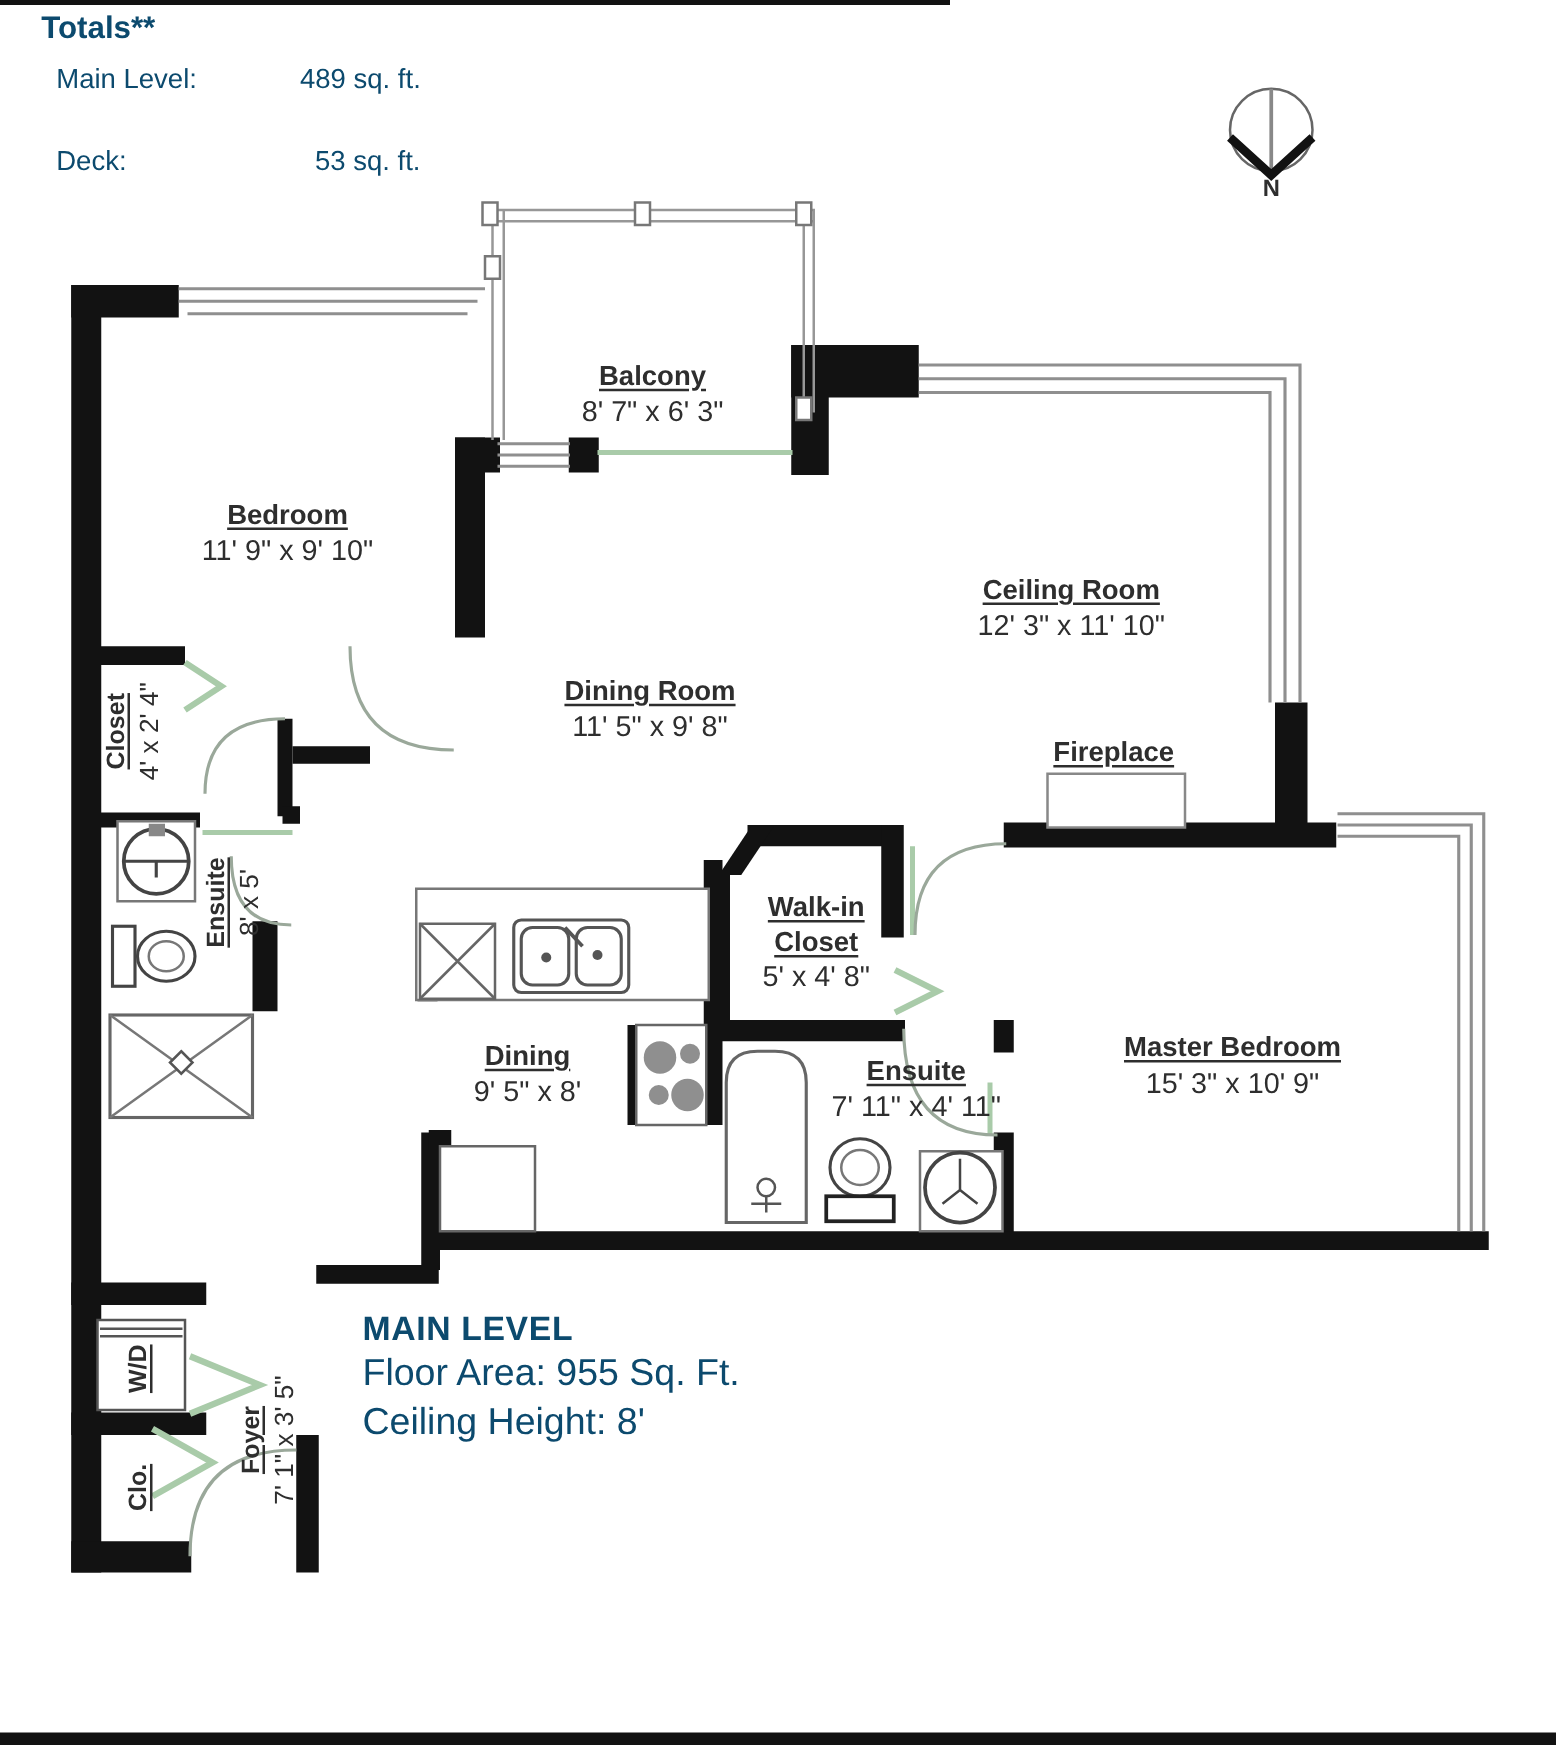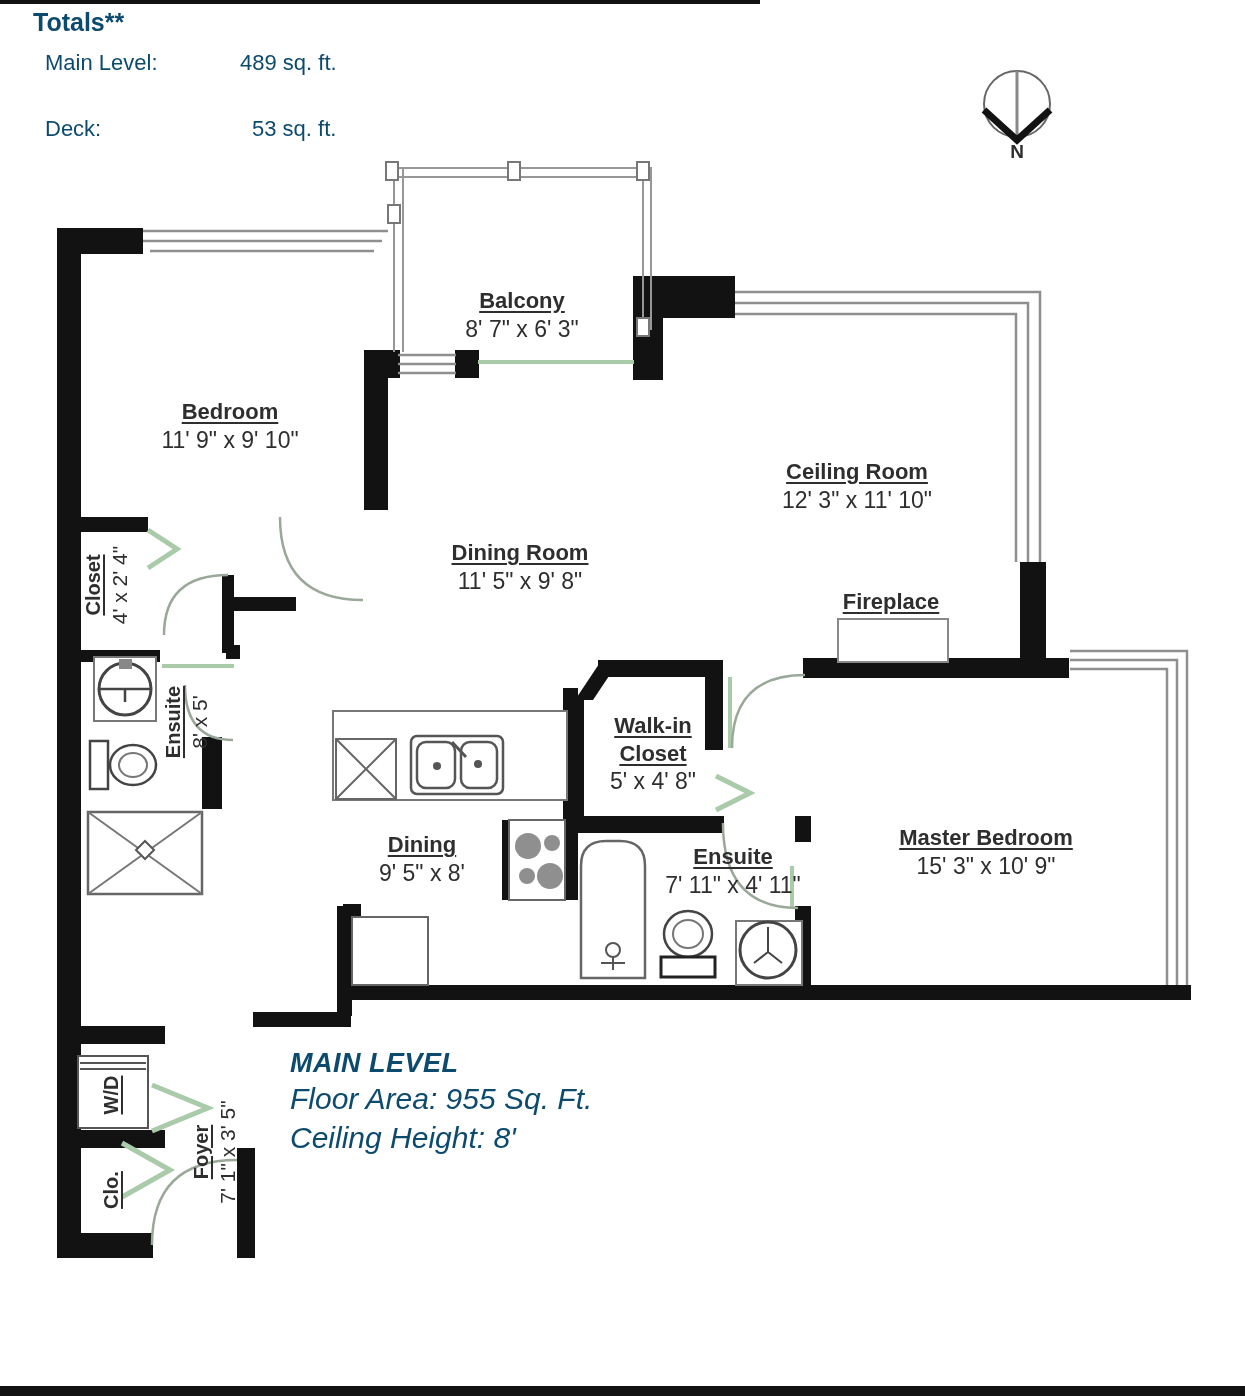--- a/index.html
+++ b/index.html
@@ -262,19 +262,19 @@
 
   <div class="lbl vlabel" style="left:72px; top:1177px; width:80px; height:26px;">
     <div class="rname">Clo.</div>
   </div>
 
   <div class="lbl vlabel" style="left:143px; top:1123px; width:150px; height:58px;">
     <div class="rname">Foyer</div>
     <div class="rdim">7' 1" x 3' 5"</div>
   </div>
 
-  <div class="lbl-left" style="left:290px; top:1048px;font-style:italic;">
+  <div class="lbl-left" style="left:290px; top:1048px;">
     <div class="ftr-title">MAIN LEVEL</div>
     <div class="ftr-txt">Floor Area: 955 Sq. Ft.</div>
     <div class="ftr-txt">Ceiling Height: 8'</div>
   </div>
 
 </div>
 
 </body></html>

